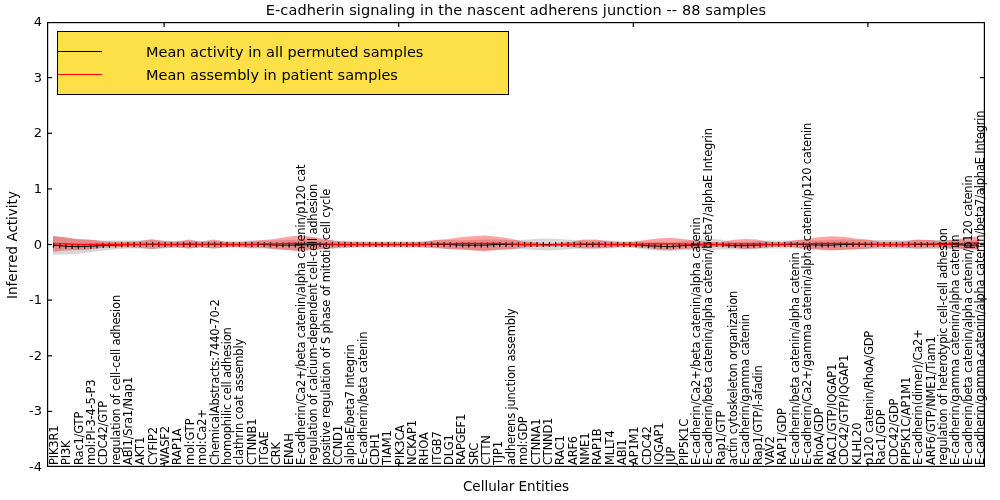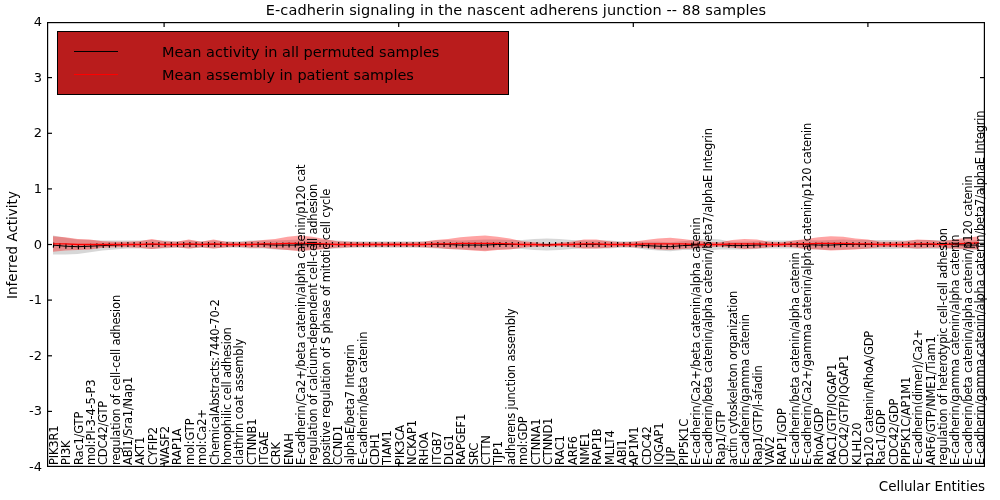--- a/index.html
+++ b/index.html
@@ -9,36 +9,36 @@
   }
   .title{
     position:absolute;left:47px;top:2px;width:938px;text-align:center;
     font-size:14.5px;letter-spacing:0.1px;
   }
   .ylabel{
     position:absolute;left:-58px;top:237px;width:140px;text-align:center;
     font-size:13.5px;transform:rotate(-90deg);
   }
   .xlabel{
-    position:absolute;left:47px;top:478px;width:938px;text-align:right;
+    position:absolute;left:47px;top:478px;width:938px;text-align:center;
     font-size:13.5px;
   }
   .plot{position:absolute;left:47px;top:22px;width:938px;height:445px;}
   .yticks div{
     position:absolute;width:34px;text-align:right;font-size:13px;line-height:16px;
   }
   .xticklabels div{
     position:absolute;font-size:11.5px;line-height:13px;white-space:nowrap;
     transform:rotate(-90deg);transform-origin:0 0;letter-spacing:-0.2px;
   }
   .legend{
     position:absolute;left:57px;top:31px;width:452px;height:64px;
-    background:#b91c1c;border:1.2px solid #000;z-index:5;
+    background:#fde047;border:1.2px solid #000;z-index:5;
     display:flex;flex-direction:column;justify-content:center;gap:7px;
-    padding-left:16px;box-sizing:border-box;
+    padding-left:0;box-sizing:border-box;
   }
   .legend-row{display:flex;align-items:center;}
   .legend-line{width:44px;height:0;border-top:1.6px solid #000;flex:0 0 auto;}
   .legend-label{margin-left:44px;font-size:14.5px;}
 </style>
 </head>
 <body>
 
 <div class="fig">
   <div class="title">E-cadherin signaling in the nascent adherens junction -- 88 samples</div>

